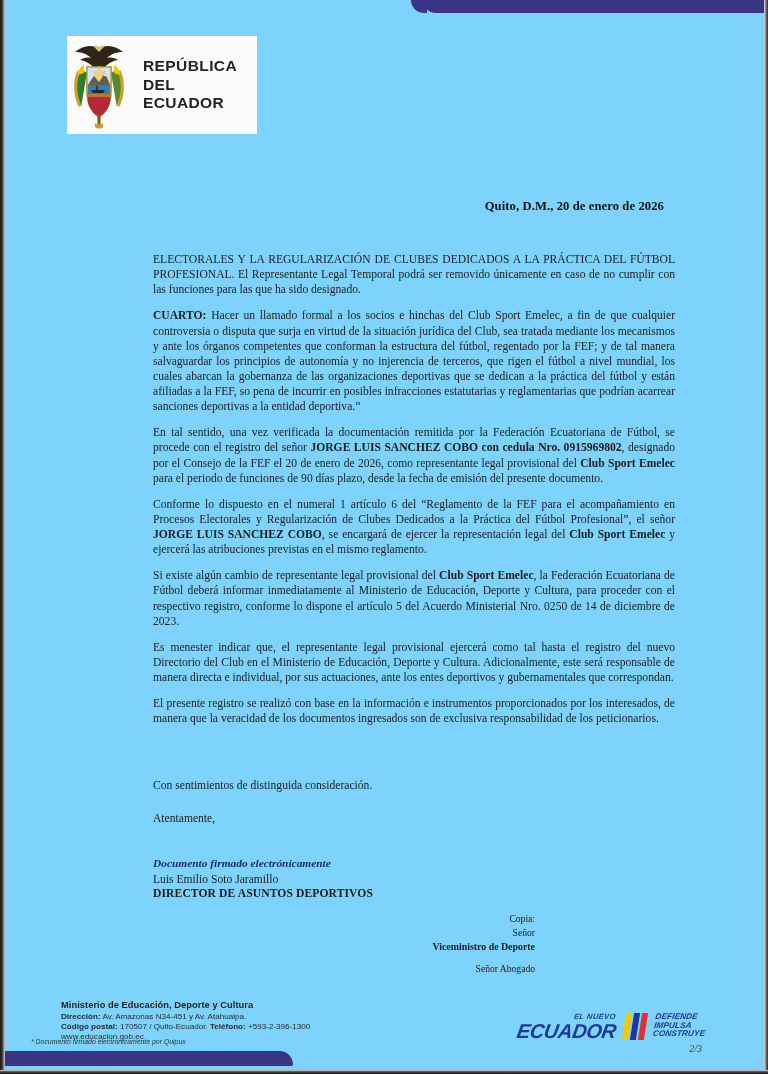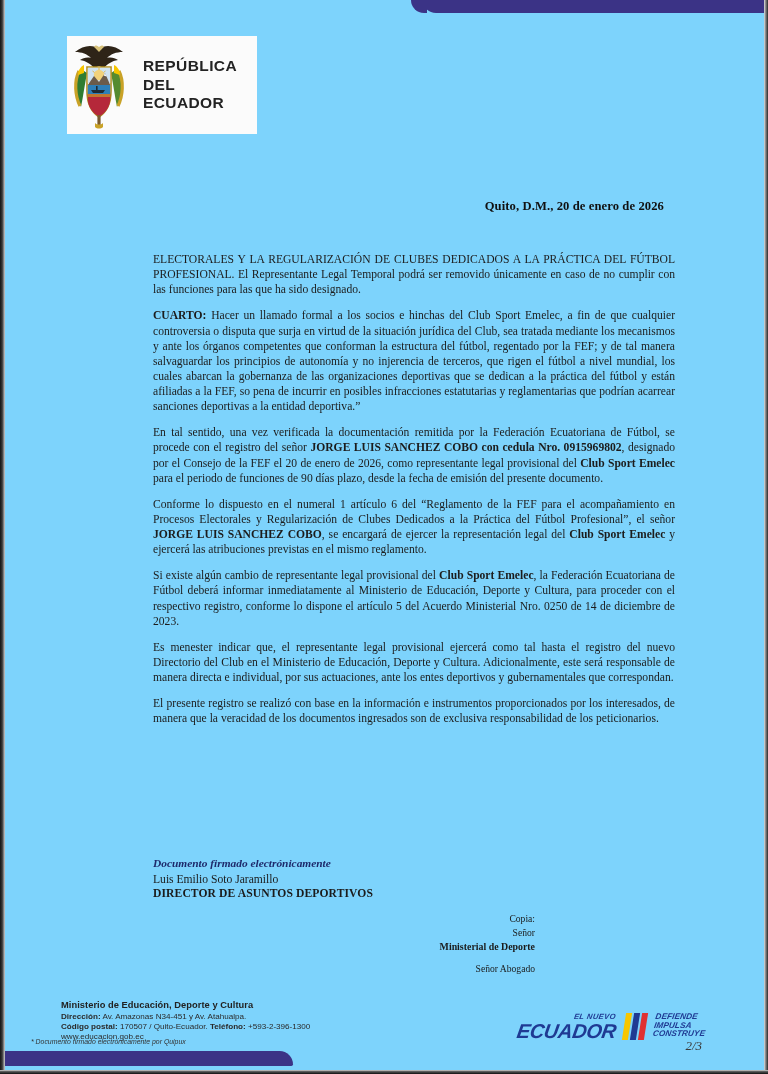--- a/index.html
+++ b/index.html
@@ -226,21 +226,21 @@
   .brand-tag {
     display: flex; flex-direction: column;
     font-size: 8.2px; font-weight: 700; font-style: italic;
     color: #1f3a93; line-height: 1.06; letter-spacing: 0.1px;
     transform: skewX(-9deg);
   }
 
   .page-num {
     position: absolute;
     right: 62px; bottom: 16px;
-    font-size: 13px;
+    font-size: 10px;
     font-style: italic;
     color: #3a3a3a;
   }
 </style>
 </head>
 <body>
 
 <div id="page">
   <div class="scan-edge-left"></div>
   <div class="scan-edge-right"></div>
@@ -307,31 +307,35 @@
 
       <p><span>Conforme lo dispuesto en el numeral 1 artículo 6 del “Reglamento de la FEF para el acompañamiento en Procesos Electorales y Regularización de Clubes Dedicados a la Práctica del Fútbol Profesional”, el señor </span><b>JORGE LUIS SANCHEZ COBO</b><span>, se encargará de ejercer la representación legal del </span><b>Club Sport Emelec</b><span> y ejercerá las atribuciones previstas en el mismo reglamento.</span></p>
 
       <p><span>Si existe algún cambio de representante legal provisional del </span><b>Club Sport Emelec</b><span>, la Federación Ecuatoriana de Fútbol deberá informar inmediatamente al Ministerio de Educación, Deporte y Cultura, para proceder con el respectivo registro, conforme lo dispone el artículo 5 del Acuerdo Ministerial Nro. 0250 de 14 de diciembre de 2023.</span></p>
 
       <p>Es menester indicar que, el representante legal provisional ejercerá como tal hasta el registro del nuevo Directorio del Club en el Ministerio de Educación, Deporte y Cultura. Adicionalmente, este será responsable de manera directa e individual, por sus actuaciones, ante los entes deportivos y gubernamentales que correspondan.</p>
 
       <p>El presente registro se realizó con base en la información e instrumentos proporcionados por los interesados, de manera que la veracidad de los documentos ingresados son de exclusiva responsabilidad de los peticionarios.</p>
     </div>
 
+    <div class="closing">
+      <p>Con sentimientos de distinguida consideración.</p>
+      <p>Atentamente,</p>
+    </div>
 
     <div class="sign-block">
       <p class="firmado">Documento firmado electrónicamente</p>
       <p class="sign-name">Luis Emilio Soto Jaramillo</p>
       <p class="sign-role">DIRECTOR DE ASUNTOS DEPORTIVOS</p>
     </div>
 
     <div class="copia">
       <p class="label">Copia:</p>
       <p class="indent">Señor</p>
-      <p class="indent bold">Ministerial de Deporte</p>
+      <p class="indent bold">Viceministro de Deporte</p>
       <div class="spacer"></div>
       <p class="indent">Señor Abogado</p>
     </div>
 
     <div class="footer-left">
       <p class="f-title">Ministerio de Educación, Deporte y Cultura</p>
       <p class="f-line"><b>Dirección:</b><span> Av. Amazonas N34-451 y Av. Atahualpa.</span></p>
       <p class="f-line"><b>Código postal:</b><span> 170507 / Quito-Ecuador. </span><b>Teléfono:</b><span> +593-2-396-1300</span></p>
       <p class="f-url">www.educacion.gob.ec</p>
     </div>

